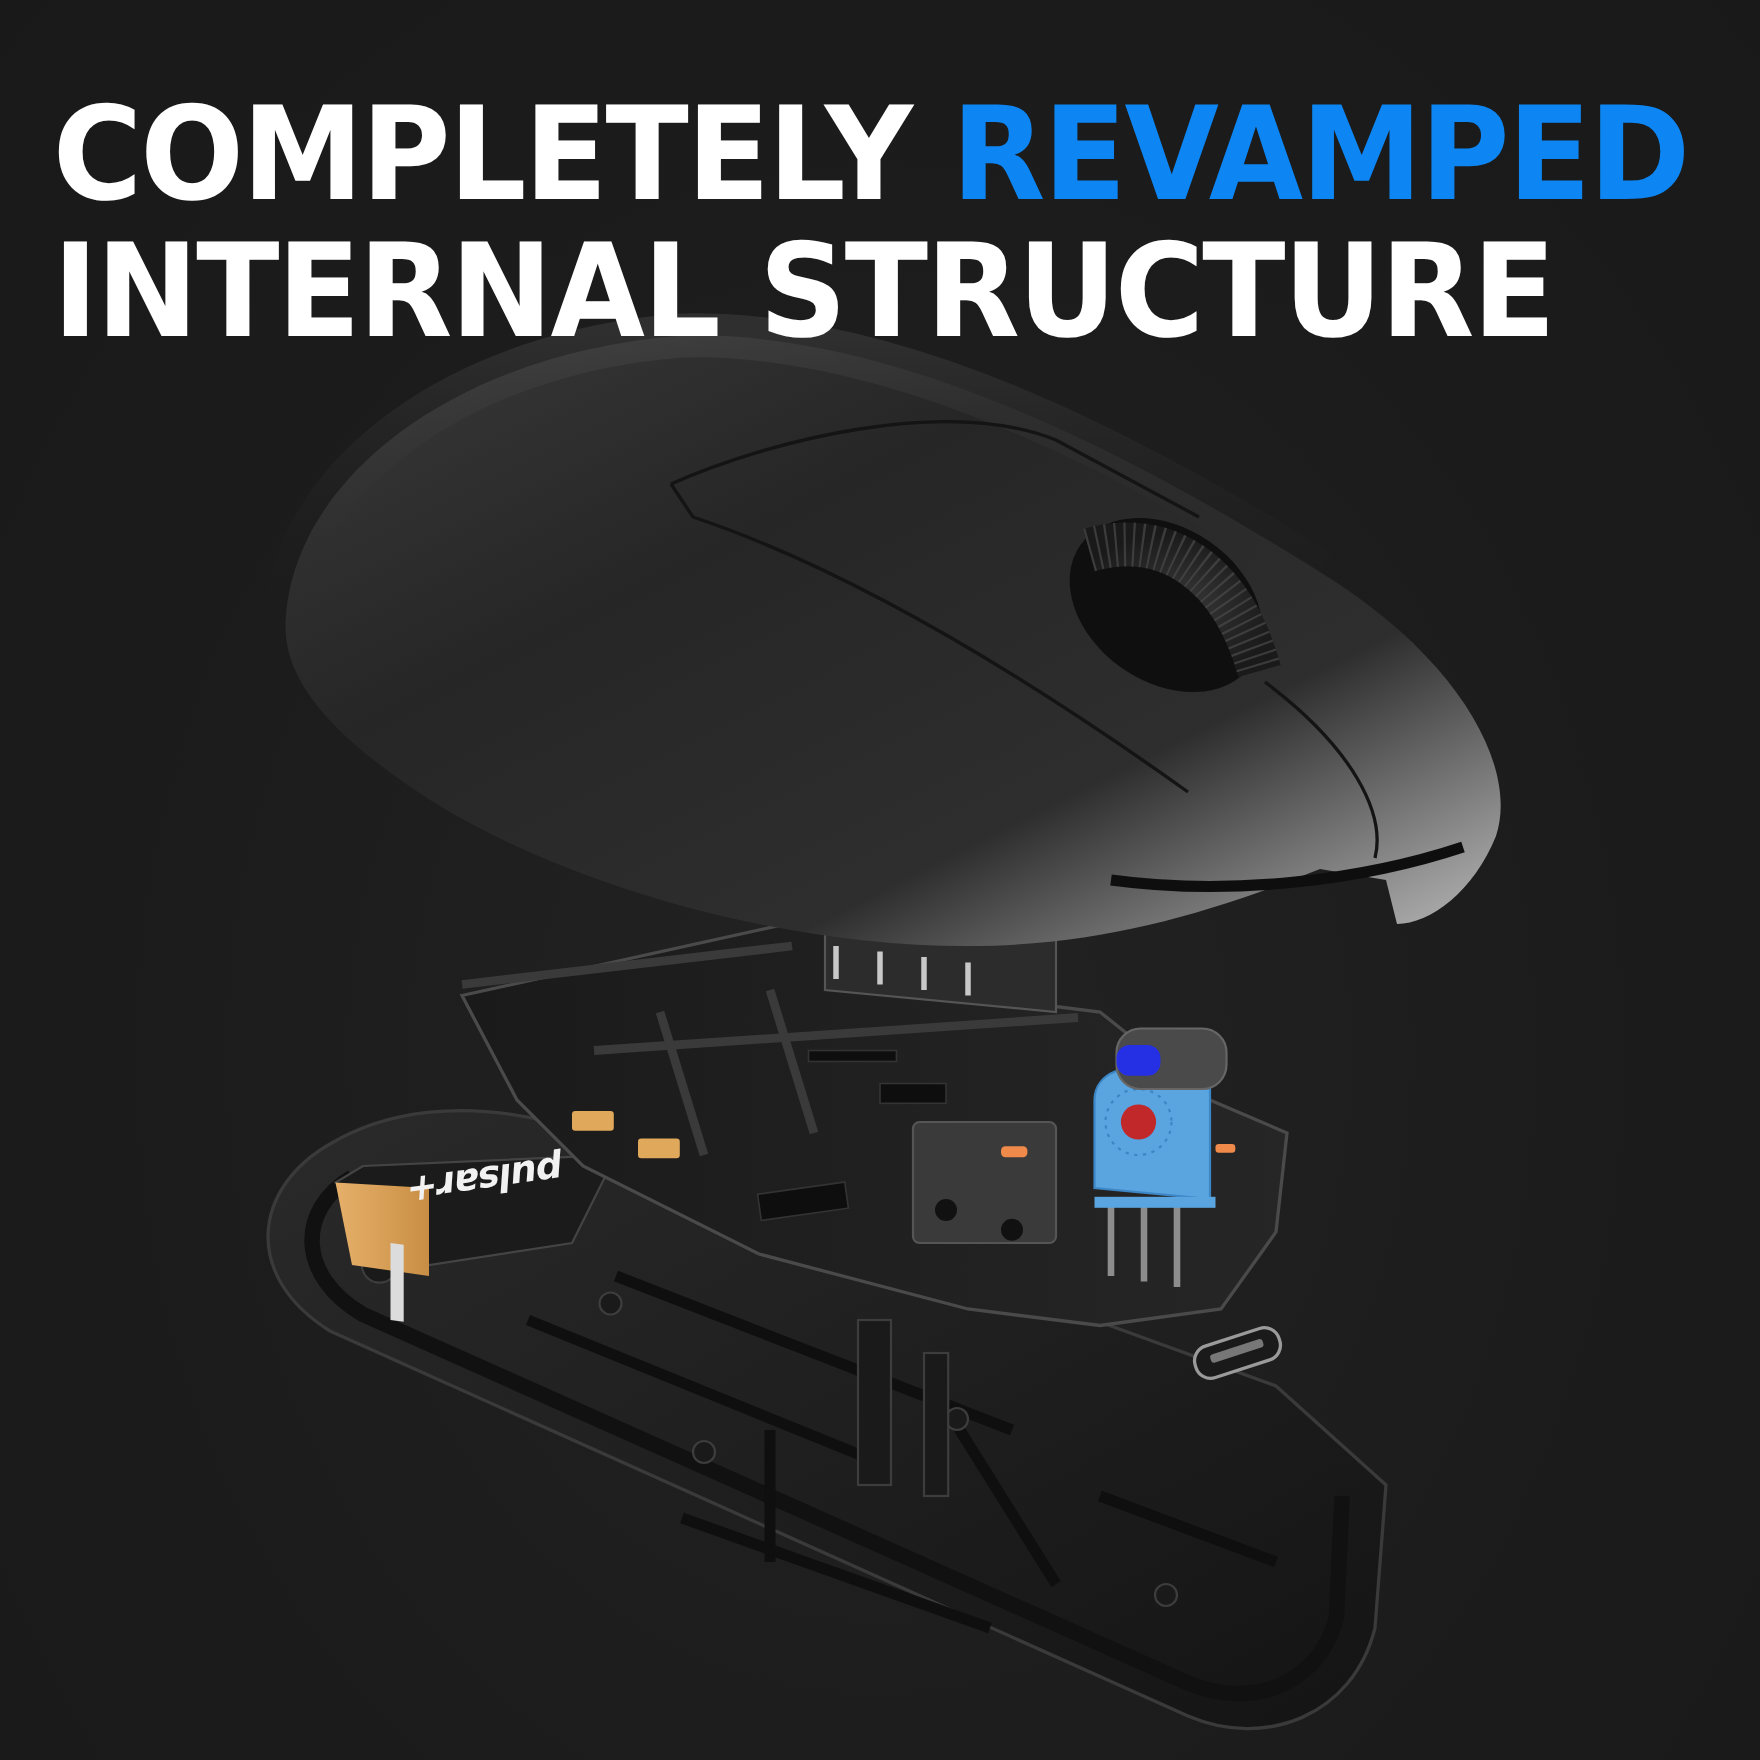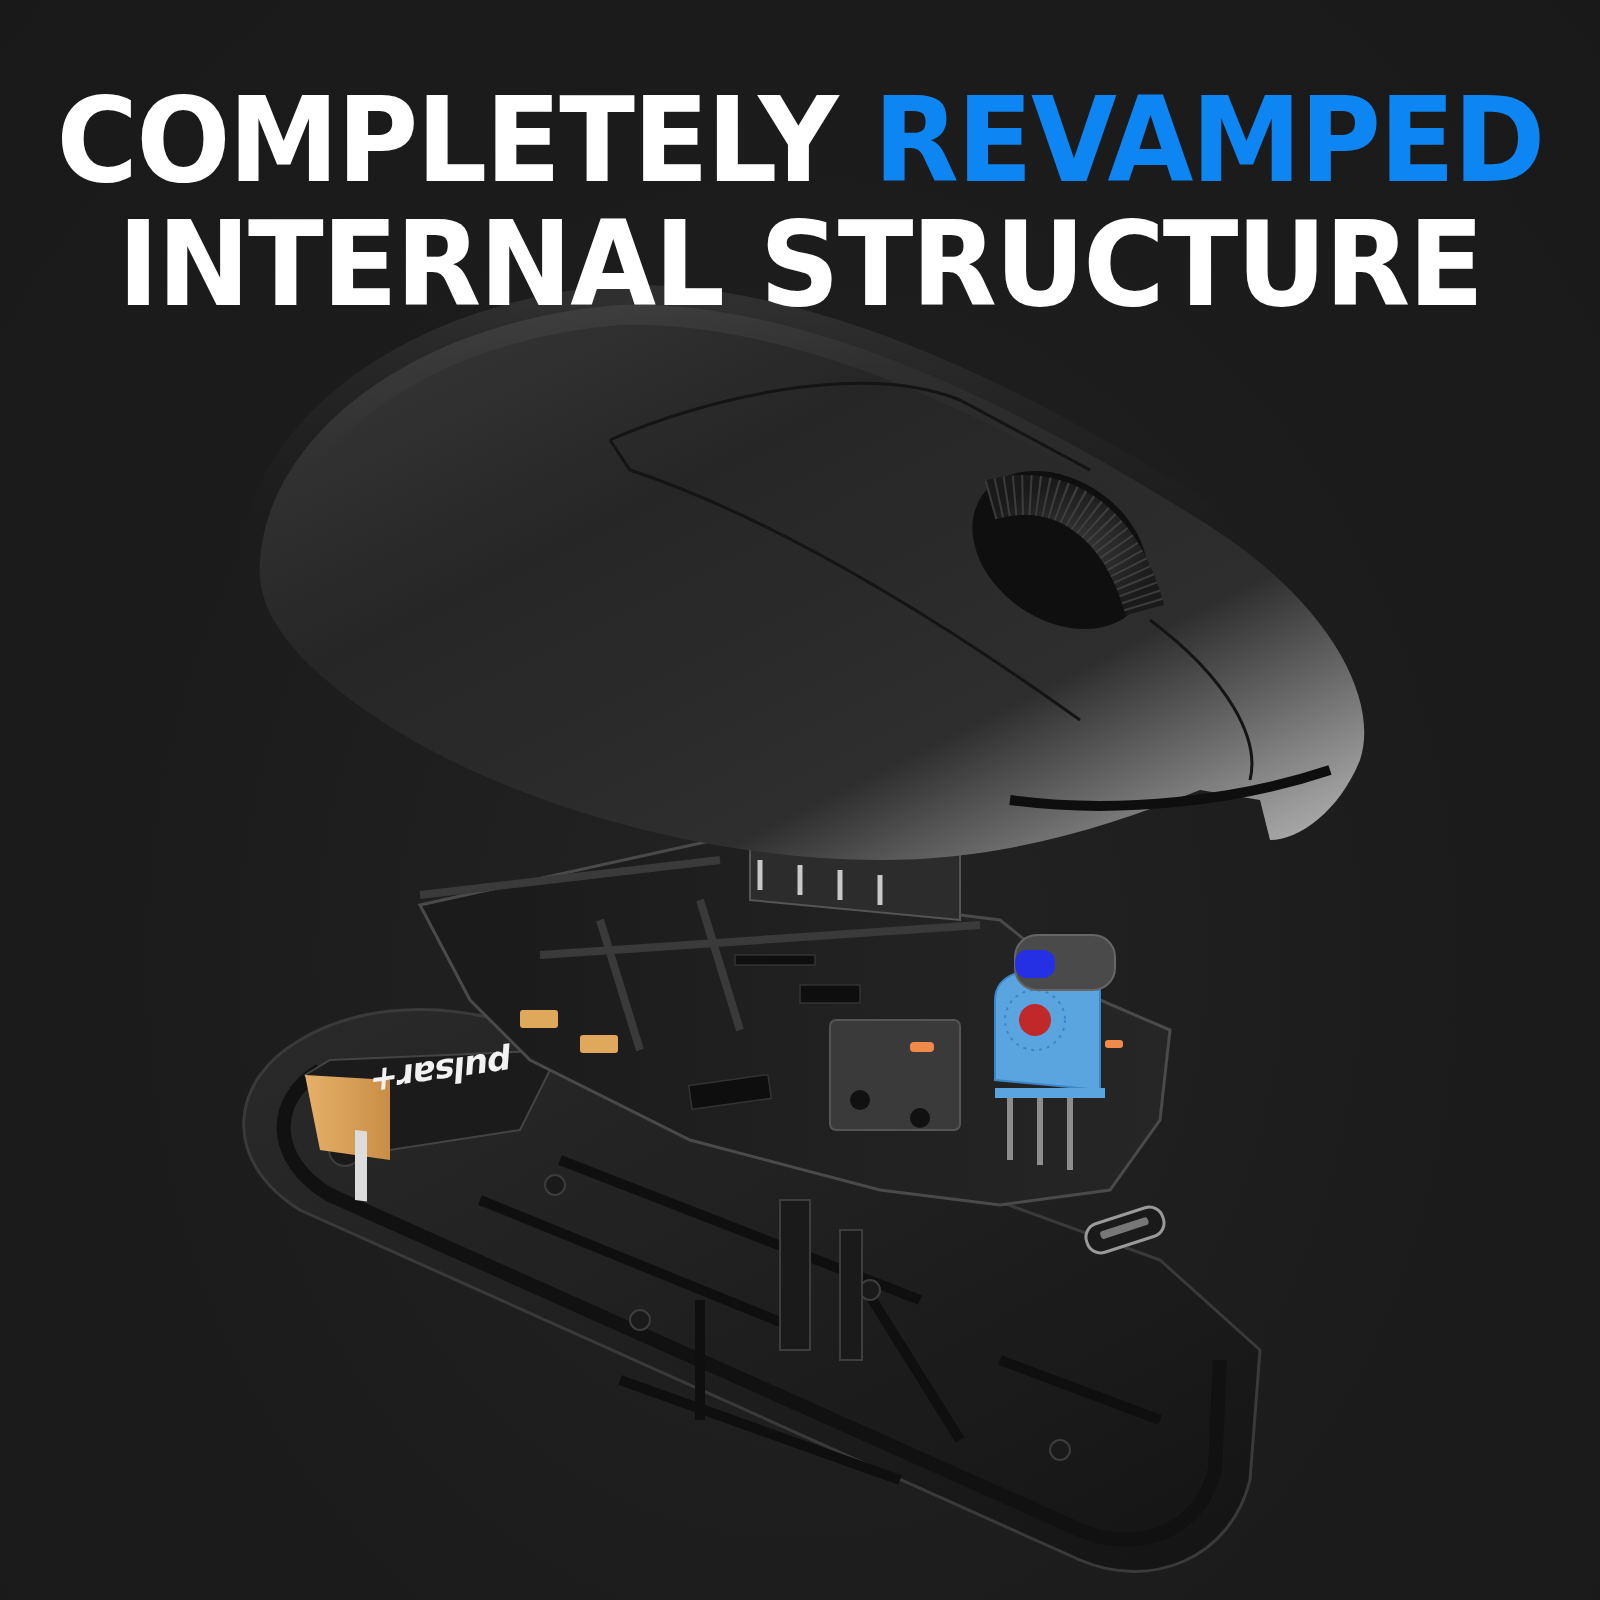--- a/index.html
+++ b/index.html
@@ -6,21 +6,21 @@
     html, body { width: 1600px; height: 1600px; background: #1c1c1c; overflow: hidden; }
     body { position: relative; font-family: "DejaVu Sans", "Liberation Sans", sans-serif; }
 
     .stage {
       position: absolute; inset: 0;
       background: radial-gradient(ellipse at 50% 60%, #232323 0%, #1c1c1c 55%, #191919 100%);
     }
 
     .headline {
       position: absolute; left: 0; top: 78px; width: 1600px;
-      text-align: center; z-index: 5;
+      text-align: left; z-index: 5;
       font-weight: 900; color: #ffffff;
       letter-spacing: -2px;
     }
     .headline .line {
       display: block; font-size: 118px; line-height: 124px;
       transform: scaleX(0.94); transform-origin: center;
       font-weight: bold;
     }
     .headline .accent { color: #0d85f2; }
 

